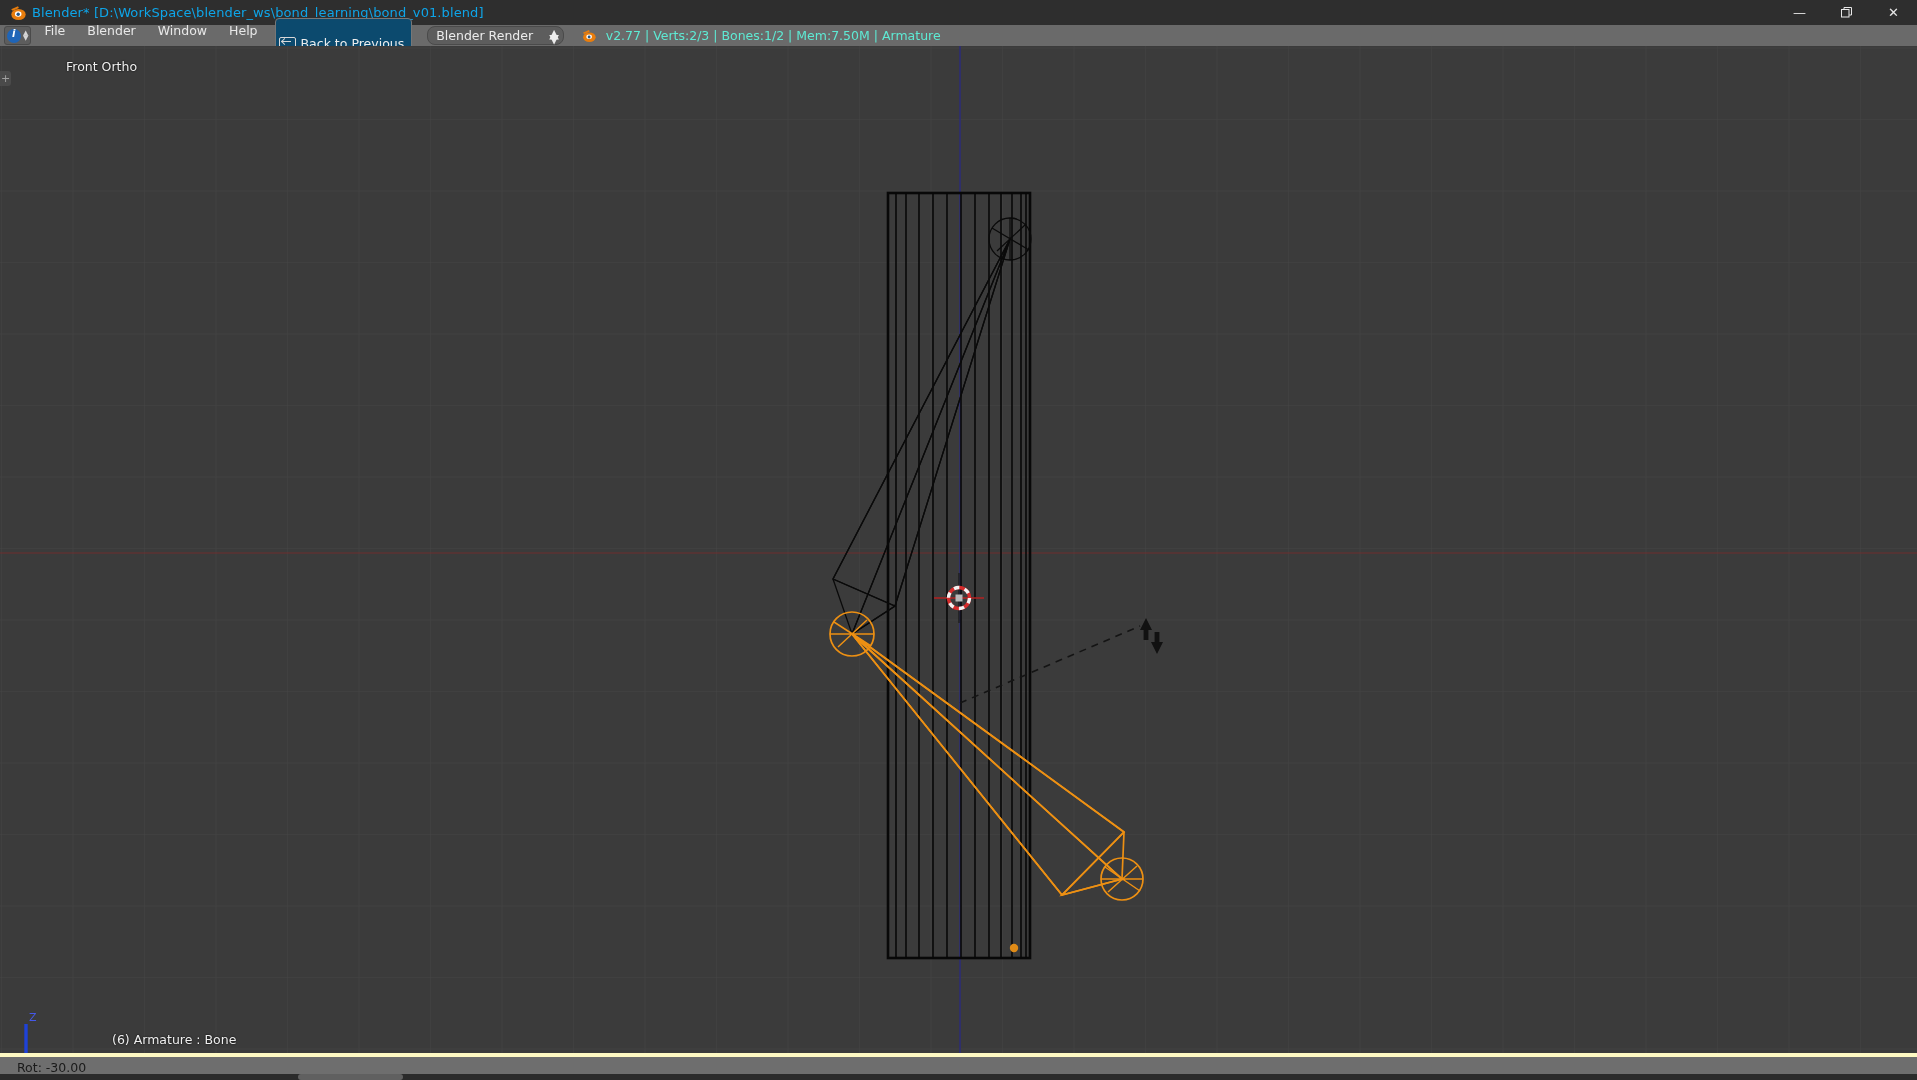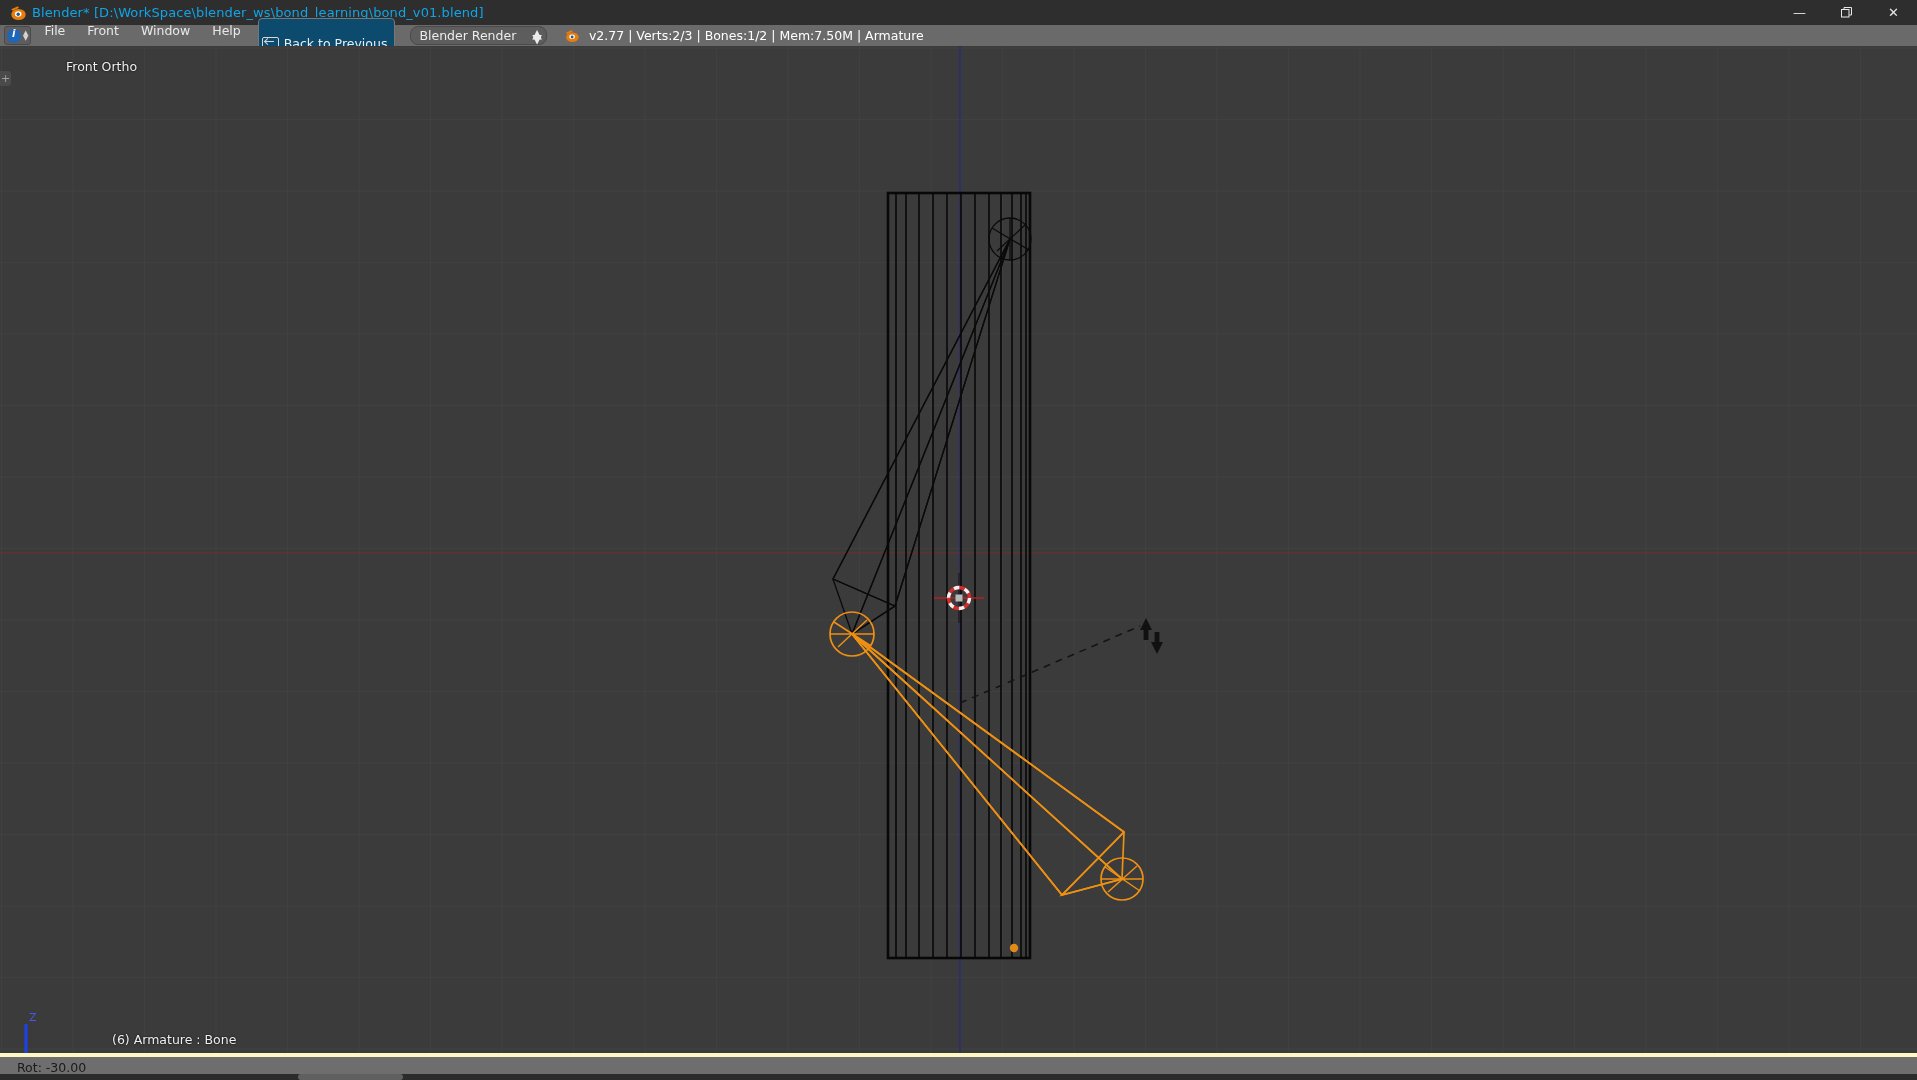--- a/index.html
+++ b/index.html
@@ -44,21 +44,21 @@
   .btn-back .goback:after{content:"";position:absolute;left:2px;top:1.5px;
               width:4px;height:4px;border-left:1.4px solid #d8d8d8;
               border-bottom:1.4px solid #d8d8d8;transform:rotate(45deg);}
   .btn-back span{color:#ececec;font-size:12.5px;white-space:nowrap;}
   .engine-sel{height:17px;margin-left:15px;background:#5d5d5d;
               border:1px solid #4a4a4a;border-radius:8px;display:flex;
               align-items:center;padding:0 4px 0 8px;min-width:100px;
               justify-content:space-between;gap:14px;}
   .engine-sel span{color:#ececec;font-size:12.5px;white-space:nowrap;}
   .blender-logo{width:17px;height:17px;margin-left:16px;position:relative;}
-  .stats{color:#ffffff;font-size:12.5px;margin-left:9px;white-space:nowrap;}
+  .stats{color:#5eead4;font-size:12.5px;margin-left:9px;white-space:nowrap;}
 
   
   #viewport{position:absolute;left:0;top:46px;width:1917px;height:1007px;
             background:#3b3b3b;overflow:hidden;}
   #viewport svg{position:absolute;left:0;top:0;}
   .vp-label{position:absolute;color:#f0f0f0;font-size:12.5px;
             text-shadow:0 0 2px #000;margin-left:44px;}
   #view-name{left:22px;top:59px;}
   #obj-info{left:68px;top:1032px;}
   .plus-tab{position:absolute;width:11px;height:15px;background:#4a4a4a;
@@ -105,21 +105,21 @@
 
   <div class="hdr-editor-btn">
     <span class="bicon"></span>
     <span class="updown">
       <span>▲</span>
         <span>▼</span>
     </span>
   </div>
 
   <div class="menu-item">File</div>
-  <div class="menu-item">Front</div>
+  <div class="menu-item">Blender</div>
   <div class="menu-item">Window</div>
   <div class="menu-item">Help</div>
 
   <div class="btn-back">
     <span class="goback"></span>
     <span>Back to Previous</span>
   </div>
 
   <div class="engine-sel">
     <span>Blender Render</span>

